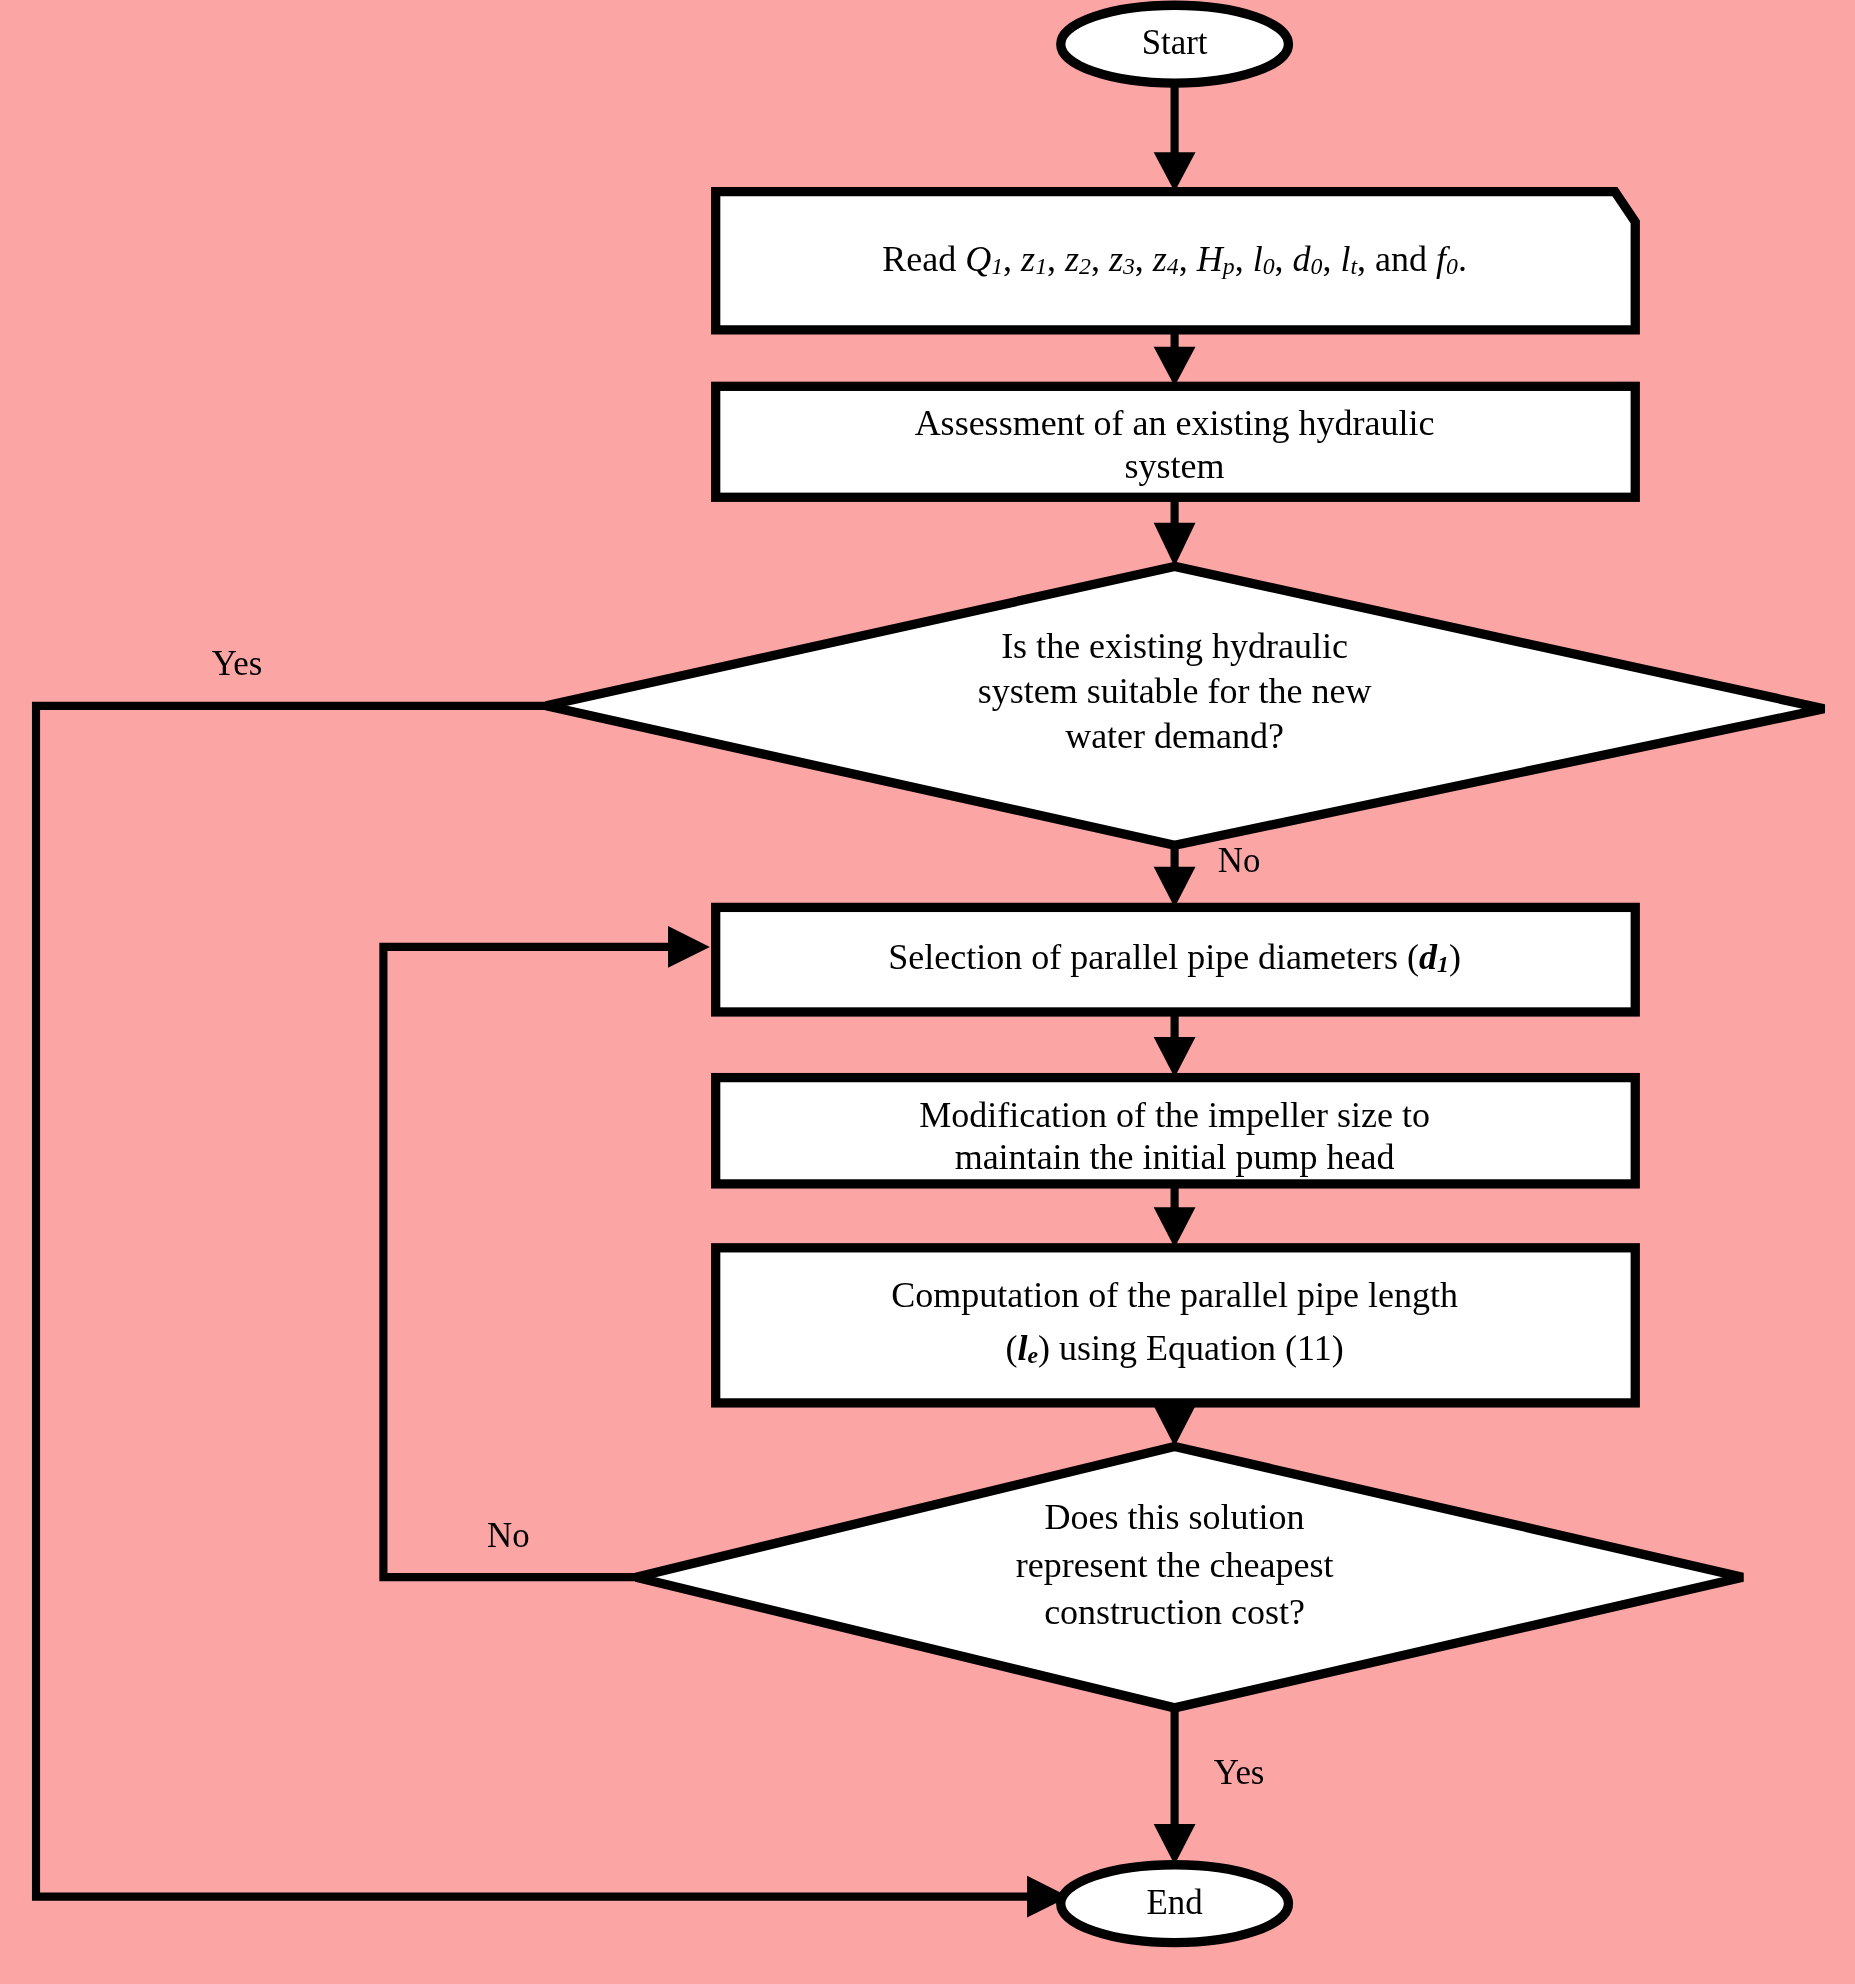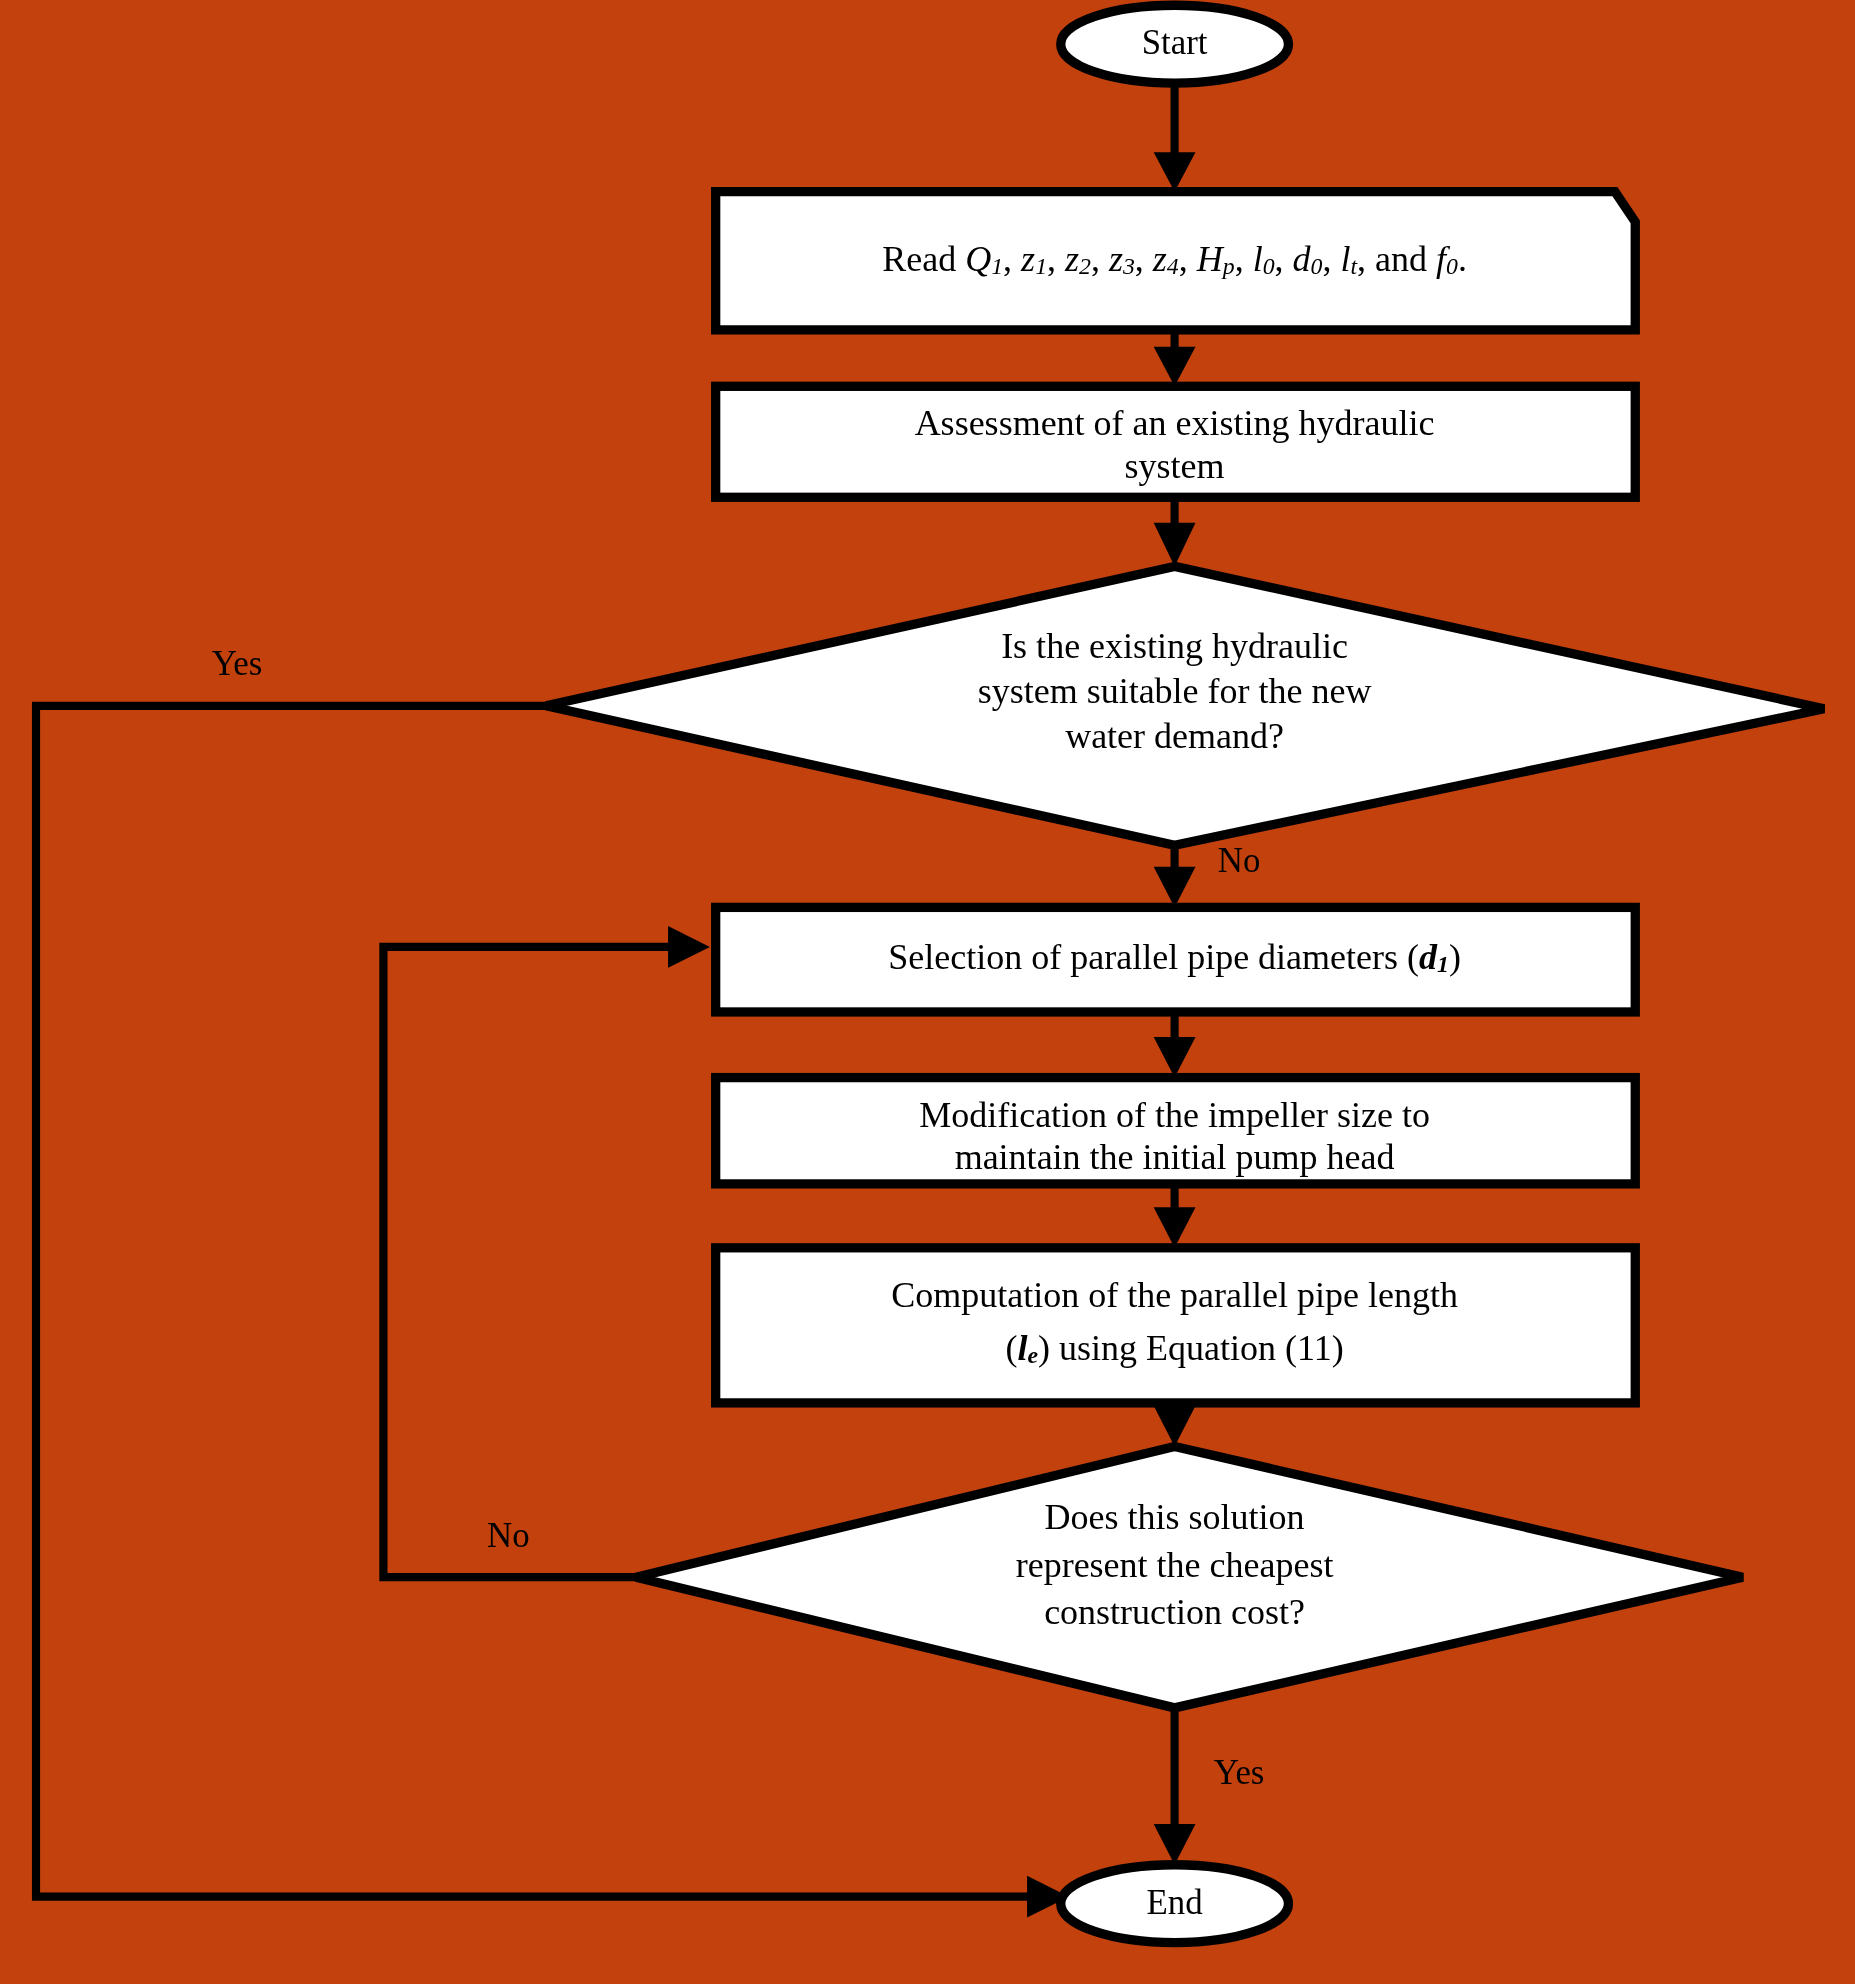--- a/index.html
+++ b/index.html
@@ -7,21 +7,21 @@
     padding: 0;
     background: #ffffff;
   }
   body {
     font-family: "Liberation Serif", "DejaVu Serif", serif;
   }
   #flowchart-root {
     width: 1856px;
     height: 1985px;
     position: relative;
-    background: #c2410c;
+    background: #fca5a5;
     overflow: hidden;
     text-align: right;
   }
   svg#flow-svg {
     display: block;
     width: 1856px;
     height: 1985px;
   }
   .node-shape {
     fill: #ffffff;

